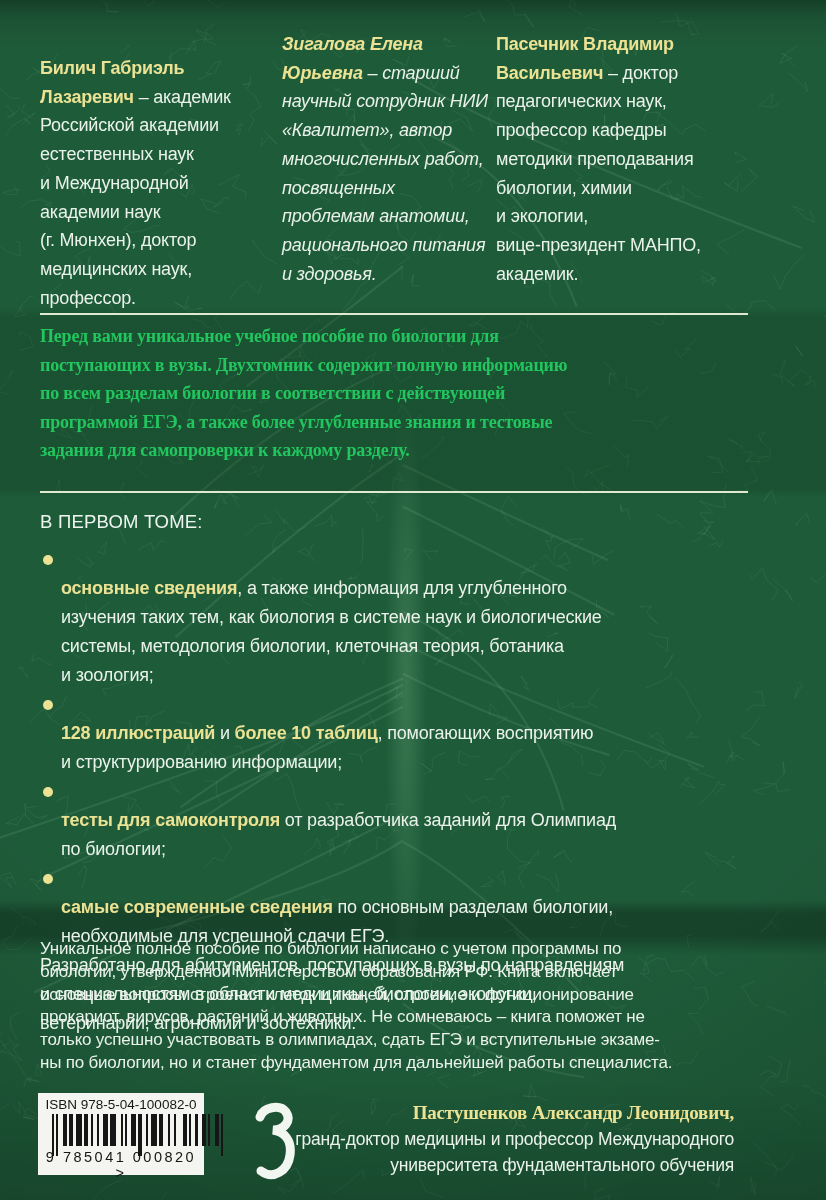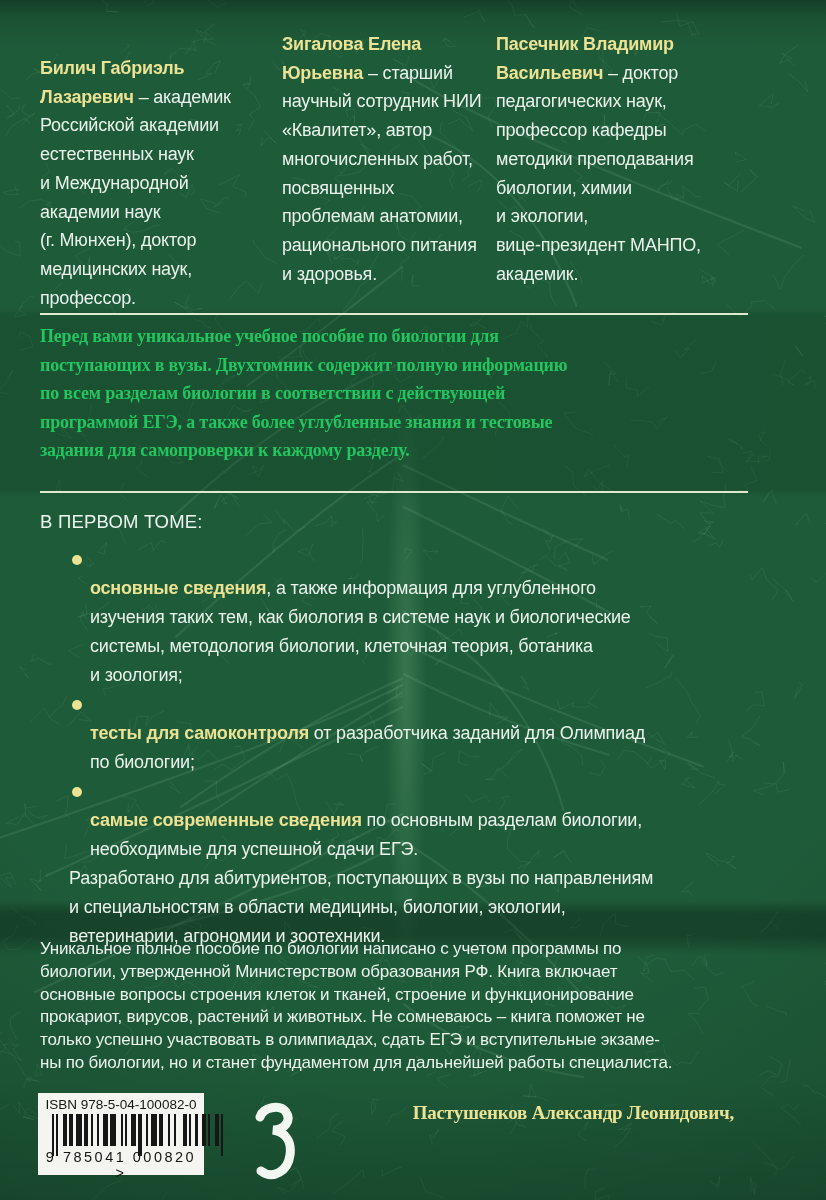--- a/index.html
+++ b/index.html
@@ -20,33 +20,33 @@
       rgba(0,0,0,0) 25.6%, rgba(8,38,18,0.18) 26.4%, rgba(8,38,18,0.18) 40.8%, rgba(0,0,0,0) 41.4%,
       rgba(0,0,0,0) 75.0%, rgba(0,0,0,0.26) 76.1%, rgba(0,0,0,0.26) 78.0%, rgba(0,0,0,0) 79.6%,
       rgba(0,0,0,0) 90%, rgba(0,0,0,0.12) 100%);}
   .content{position:absolute;inset:0;z-index:3;}
 
   .pre{white-space:pre-line;}
   .w{color:#eaf2ea;}
   .y{color:#ece293;font-weight:700;}
 
   .author{position:absolute;top:30px;width:236px;font-size:18px;line-height:28.7px;color:#eaf2ea;}
-  #author-1{left:40px;margin-top:24px;} #author-2{left:282px;} #author-3{left:496px;}
+  #author-1{left:40px;margin-top:24px;} #author-2{left:282px;font-style:italic;} #author-3{left:496px;}
 
   .divider{position:absolute;left:40px;width:708px;height:2px;background:#dfe9d0;}
   #divider-1{top:313px;} #divider-2{top:491px;}
 
   #intro{position:absolute;left:40px;top:322px;width:708px;
     font-size:18px;line-height:28.5px;color:#22c55e;font-weight:700;font-family:Liberation Serif, serif;}
 
   #volume-heading{position:absolute;left:40px;top:511px;
     font-size:18.5px;font-weight:400;color:#eef4ee;letter-spacing:0.2px;}
 
   #volume-body{position:absolute;left:40px;top:545px;width:710px;
-    font-size:18px;line-height:29px;color:#eaf2ea;margin-left:29px;}
+    font-size:18px;line-height:29px;color:#eaf2ea;}
   .bullet{position:relative;padding-left:21px;}
   .dot{position:absolute;left:3px;top:10px;width:10px;height:10px;border-radius:50%;background:#ece293;}
   #audience{margin-top:0;}
 
   #quote-text{position:absolute;left:40px;top:938px;width:712px;
     font-size:17px;line-height:22.8px;color:#eaf2ea;}
 
   
   #barcode-box{position:absolute;left:38px;top:1093px;width:166px;height:82px;
     background:#f4f4f0;color:#161616;text-align:center;}
@@ -564,20 +564,24 @@
     <div id="volume-heading">В ПЕРВОМ ТОМЕ:</div>
 
     <div id="volume-body">
       <div class="bullet pre">
         <span class="dot"></span><span class="y">основные сведения</span><span class="w">, а также информация для углубленного
 изучения таких тем, как биология в системе наук и биологические
 системы, методология биологии, клеточная теория, ботаника
 и зоология;</span>
       </div>
       <div class="bullet pre">
+        <span class="dot"></span><span class="y">128 иллюстраций</span><span class="w"> и </span><span class="y">более 10 таблиц</span><span class="w">, помогающих восприятию
+и структурированию информации;</span>
+      </div>
+      <div class="bullet pre">
         <span class="dot"></span><span class="y">тесты для самоконтроля</span><span class="w"> от разработчика заданий для Олимпиад
 по биологии;</span>
       </div>
       <div class="bullet pre">
         <span class="dot"></span><span class="y">самые современные сведения</span><span class="w"> по основным разделам биологии,
 необходимые для успешной сдачи ЕГЭ.</span>
       </div>
       <div id="audience" class="pre w">Разработано для абитуриентов, поступающих в вузы по направлениям
 и специальностям в области медицины, биологии, экологии,
 ветеринарии, агрономии и зоотехники.</div>
@@ -648,16 +652,18 @@
         </div>
       <div id="digits-row">9 785041 000820 &gt;</div>
     </div>
 
     <svg id="publisher-logo" viewBox="0 0 46 88">
       <path d="M 10 16 C 13 6, 30 3, 36 11 C 42 20, 34 29, 23 29 C 35 31, 42 40, 40 54 C 38 70, 23 79, 11 70" fill="none" stroke="#f2f6f0" stroke-width="9" stroke-linecap="round"></path>
     </svg>
 
     <div id="attribution">
       <div id="attribution-name">Пастушенков Александр Леонидович,</div>
+      <div id="attribution-role" class="pre">гранд-доктор медицины и профессор Международного
+университета фундаментального обучения</div>
     </div>
 
   </div>
 </div>
 
 </body></html>

